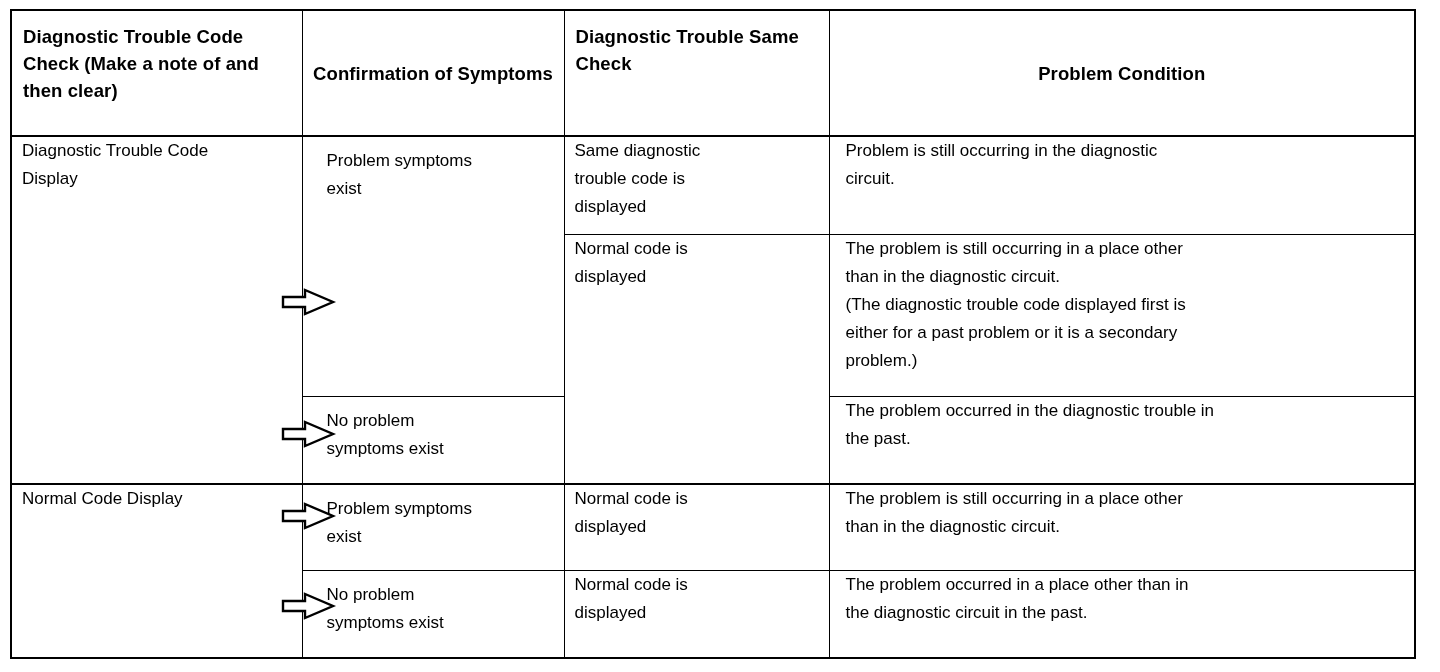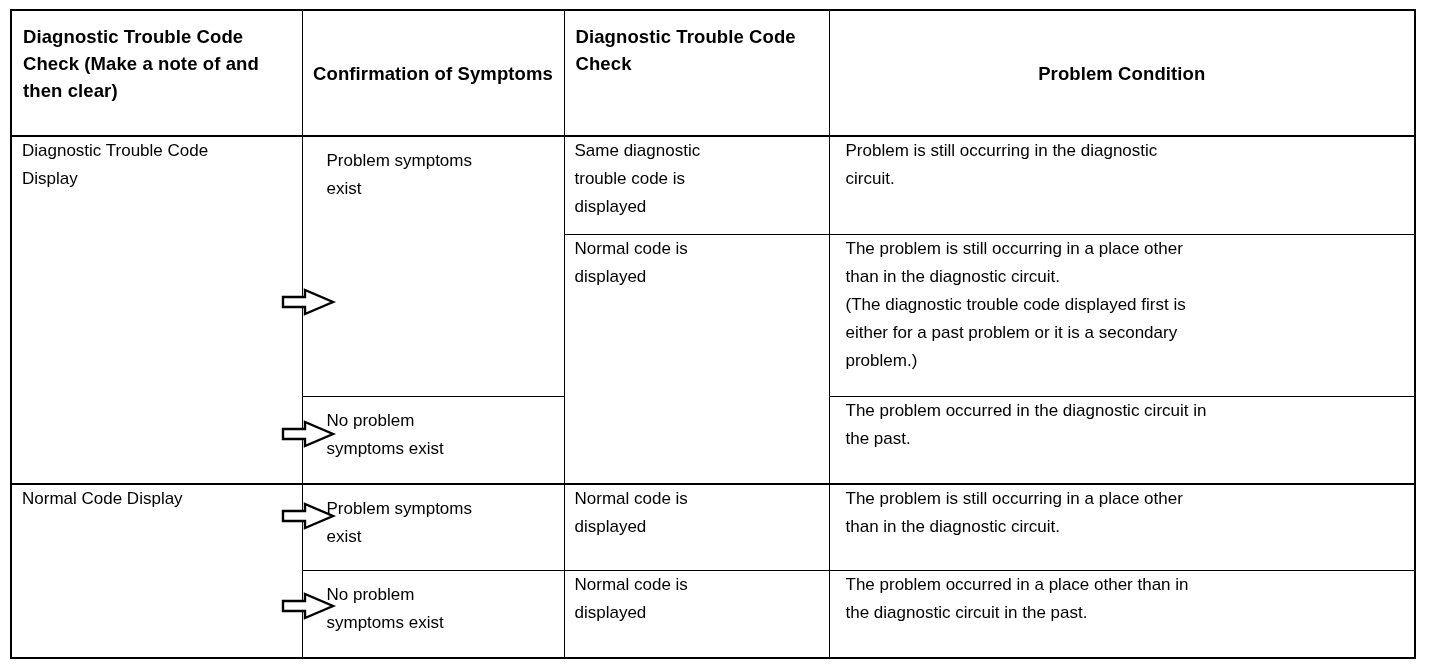--- a/index.html
+++ b/index.html
@@ -126,21 +126,21 @@
     </colgroup>
 
     <thead>
       <tr>
         <th class="hdr left">Diagnostic Trouble
 Code Check (Make a
 note of and then clear)</th>
         <th class="hdr mid">Confirmation of
 Symptoms</th>
         <th class="hdr left">Diagnostic Trouble
-Code Check</th>
+Same Check</th>
         <th class="hdr mid">Problem Condition</th>
       </tr>
     </thead>
 
     <tbody>
 
       <tr>
         <td class="cell tight" rowspan="3">Diagnostic Trouble Code
 Display</td>
 
@@ -177,21 +177,21 @@
         <td class="sym">
           <span class="arrow a-np-1">
             <svg viewBox="0 0 56 30" xmlns="http://www.w3.org/2000/svg">
               <path d="M2 10 L24 10 L24 3 L52 15 L24 27 L24 20 L2 20 Z" fill="#ffffff" stroke="#000000" stroke-width="2.4" stroke-linejoin="miter"></path>
             </svg>
           </span>
           <span class="cell label">No problem
 symptoms exist</span>
         </td>
 
-        <td class="cell wide">The problem occurred in the diagnostic circuit in
+        <td class="cell wide">The problem occurred in the diagnostic trouble in
 the past.</td>
       </tr>
 
       <tr class="block-split">
         <td class="cell tight" rowspan="2">Normal Code Display</td>
 
         <td class="sym">
           <span class="arrow a-ps-2">
             <svg viewBox="0 0 56 30" xmlns="http://www.w3.org/2000/svg">
               <path d="M2 10 L24 10 L24 3 L52 15 L24 27 L24 20 L2 20 Z" fill="#ffffff" stroke="#000000" stroke-width="2.4" stroke-linejoin="miter"></path>

